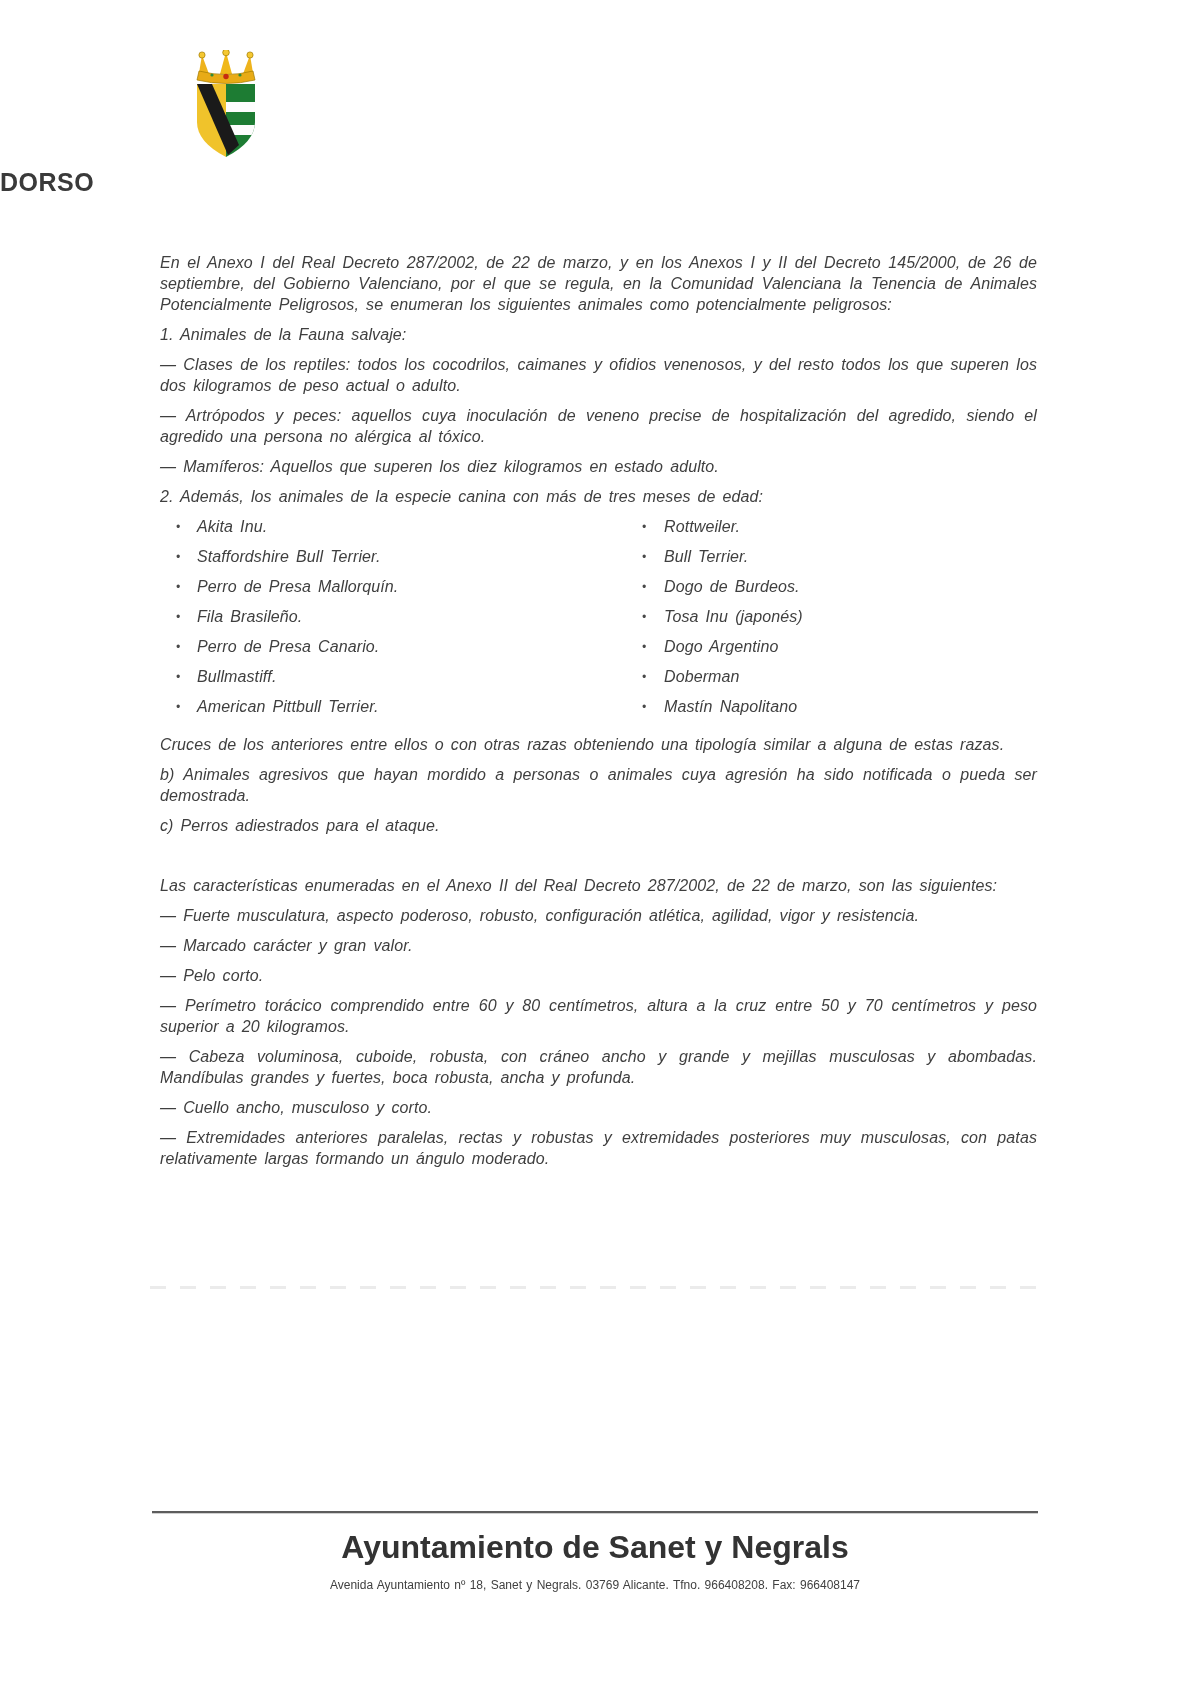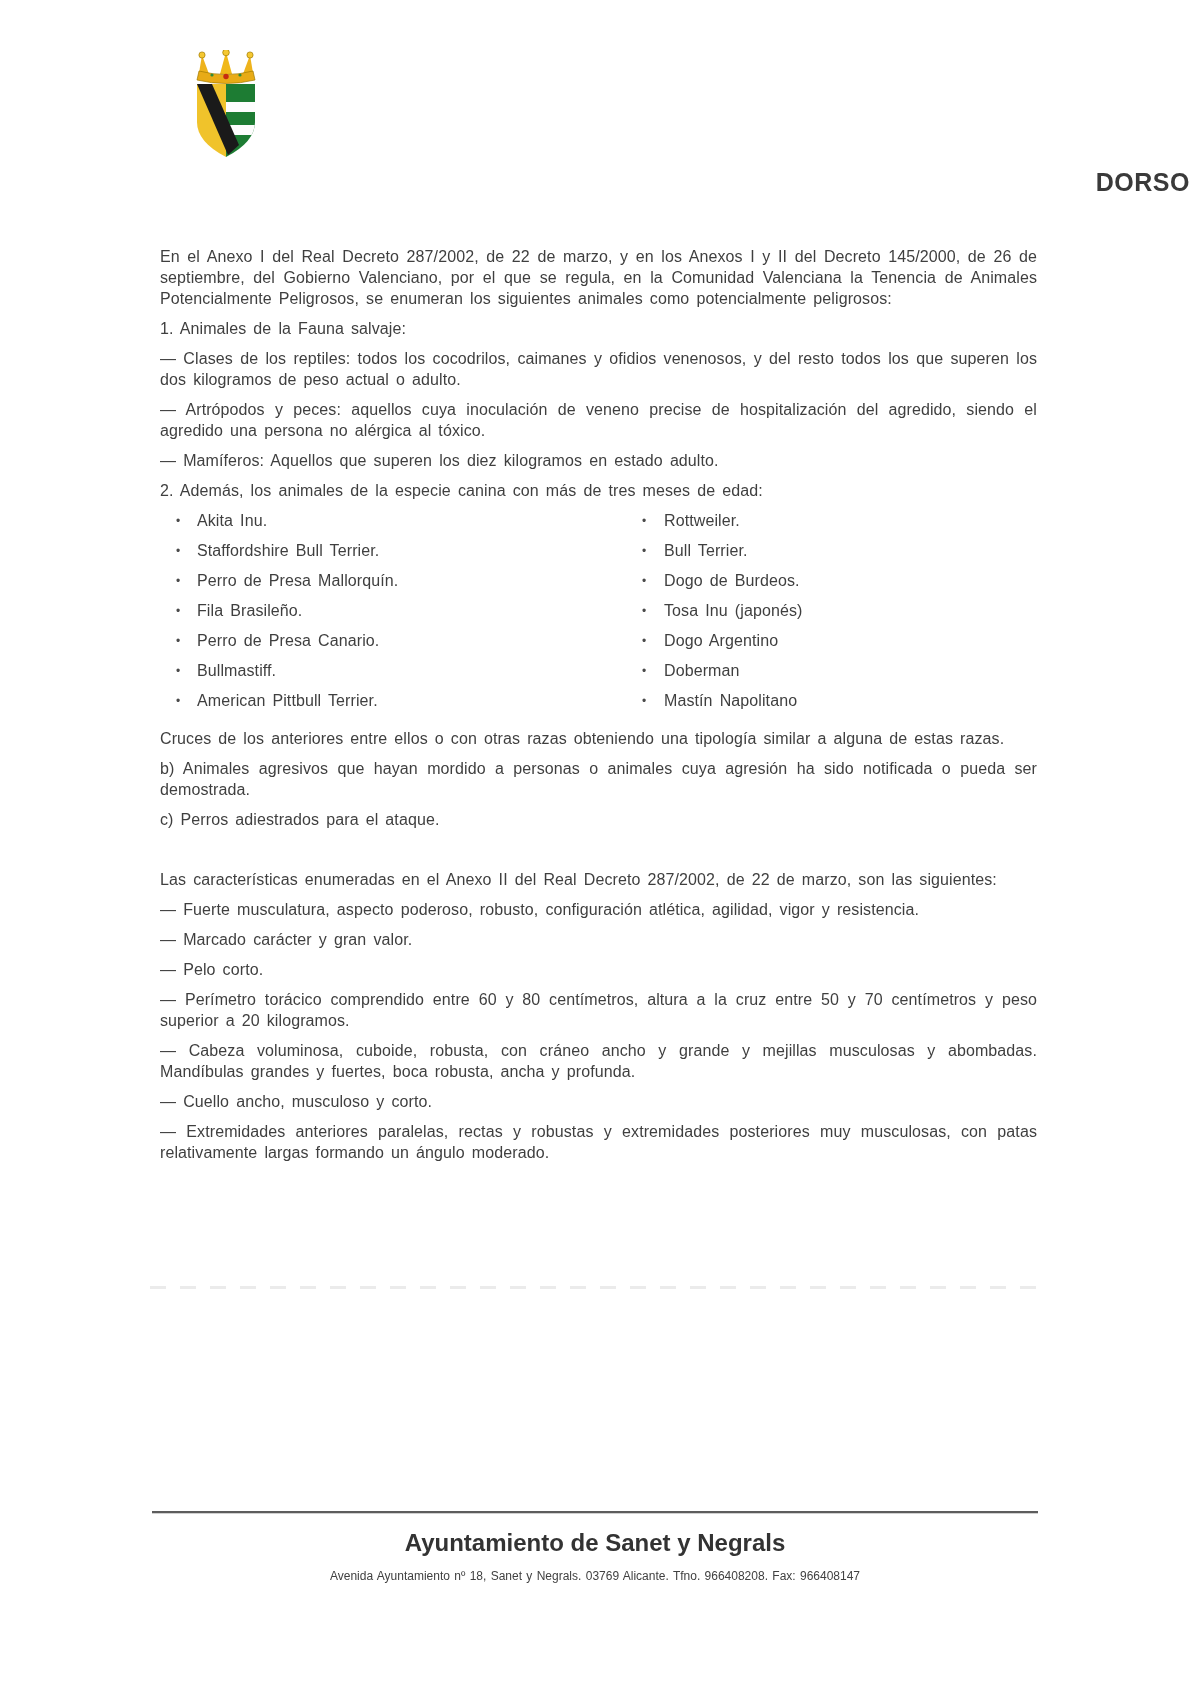--- a/index.html
+++ b/index.html
@@ -22,38 +22,39 @@
     height: 112px;
   }
 
   
   .doc-title {
     position: absolute;
     top: 170px;
     left: 0;
     width: 100%;
     margin: 0;
-    text-align: right;
+    text-align: left;
     font-size: 25px;
     font-weight: bold;
     letter-spacing: 0.5px;
     color: #3a3a3a;
     line-height: 1;
   }
 
   
   .content {
     position: absolute;
-    top: 246px;
+    top: 252px;
     left: 160px;
     width: 877px;
     font-size: 16px;
     line-height: 21px;
     word-spacing: 2.5px;
     letter-spacing: 0.1px;
+    font-style: italic;
   }
   .content p {
     margin: 0 0 9px 0;
     text-align: justify;
   }
   .content p.extra-gap { margin-top: 39px; }
 
   
   .razas { display: flex; margin: 0 0 8px 0; }
   .razas ul {
@@ -99,21 +100,21 @@
     text-align: center;
   }
   .footer-rule {
     height: 2px;
     background: #5d5d5d;
     box-shadow: 0 1px 0 rgba(120,120,120,0.35);
     margin: 0;
   }
   .footer-org {
     margin: 17px 0 0 0;
-    font-size: 24px;
+    font-size: 32px;
     font-weight: bold;
     color: #333333;
     line-height: 1.1;
   }
   .footer-address {
     margin: 13px 0 0 0;
     font-size: 12px;
     color: #414141;
     word-spacing: 1px;
   }

